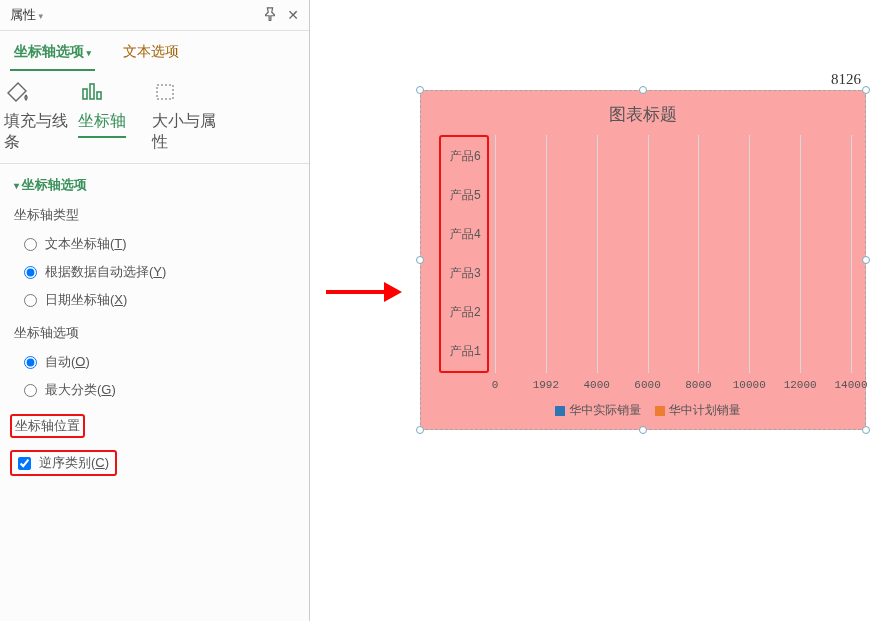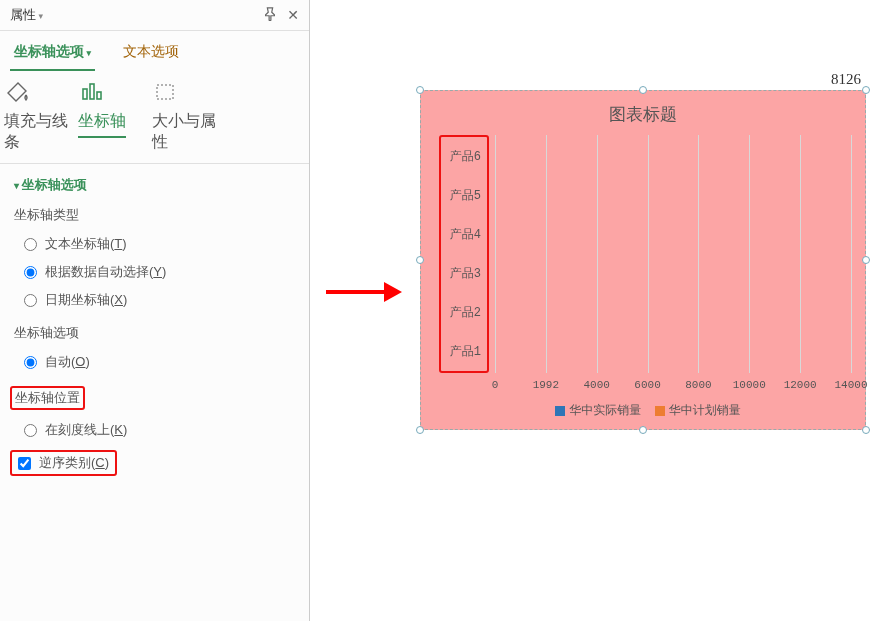--- a/index.html
+++ b/index.html
@@ -249,28 +249,28 @@
     <label class="radio-row">
       <input type="radio" name="axistype" style="">
       <span><span>日期坐标轴(</span><span class="accel">X</span>)</span>
     </label>
 
     <div class="group-label">坐标轴选项</div>
     <label class="radio-row">
       <input type="radio" name="cross" checked="" style="">
       <span><span>自动(</span><span class="accel">O</span>)</span>
     </label>
+    <label class="radio-row">
+      <input type="radio" name="cross" style="">
+      <span><span>最大分类(</span><span class="accel">G</span>)</span>
+    </label>
 
     <div class="group-label">
       <span class="redbox rb-axis-pos">坐标轴位置</span>
     </div>
-    <label class="radio-row">
-      <input type="radio" name="pos" style="">
-      <span><span>在刻度线上(</span><span class="accel">K</span>)</span>
-    </label>
 
     <label class="check-row redbox rb-reverse">
       <input type="checkbox" checked="" style="">
       <span><span>逆序类别(</span><span class="accel">C</span>)</span>
     </label>
   </div>
 </div>
 
 <div class="arrow">
   <div class="arrow-line"></div>

